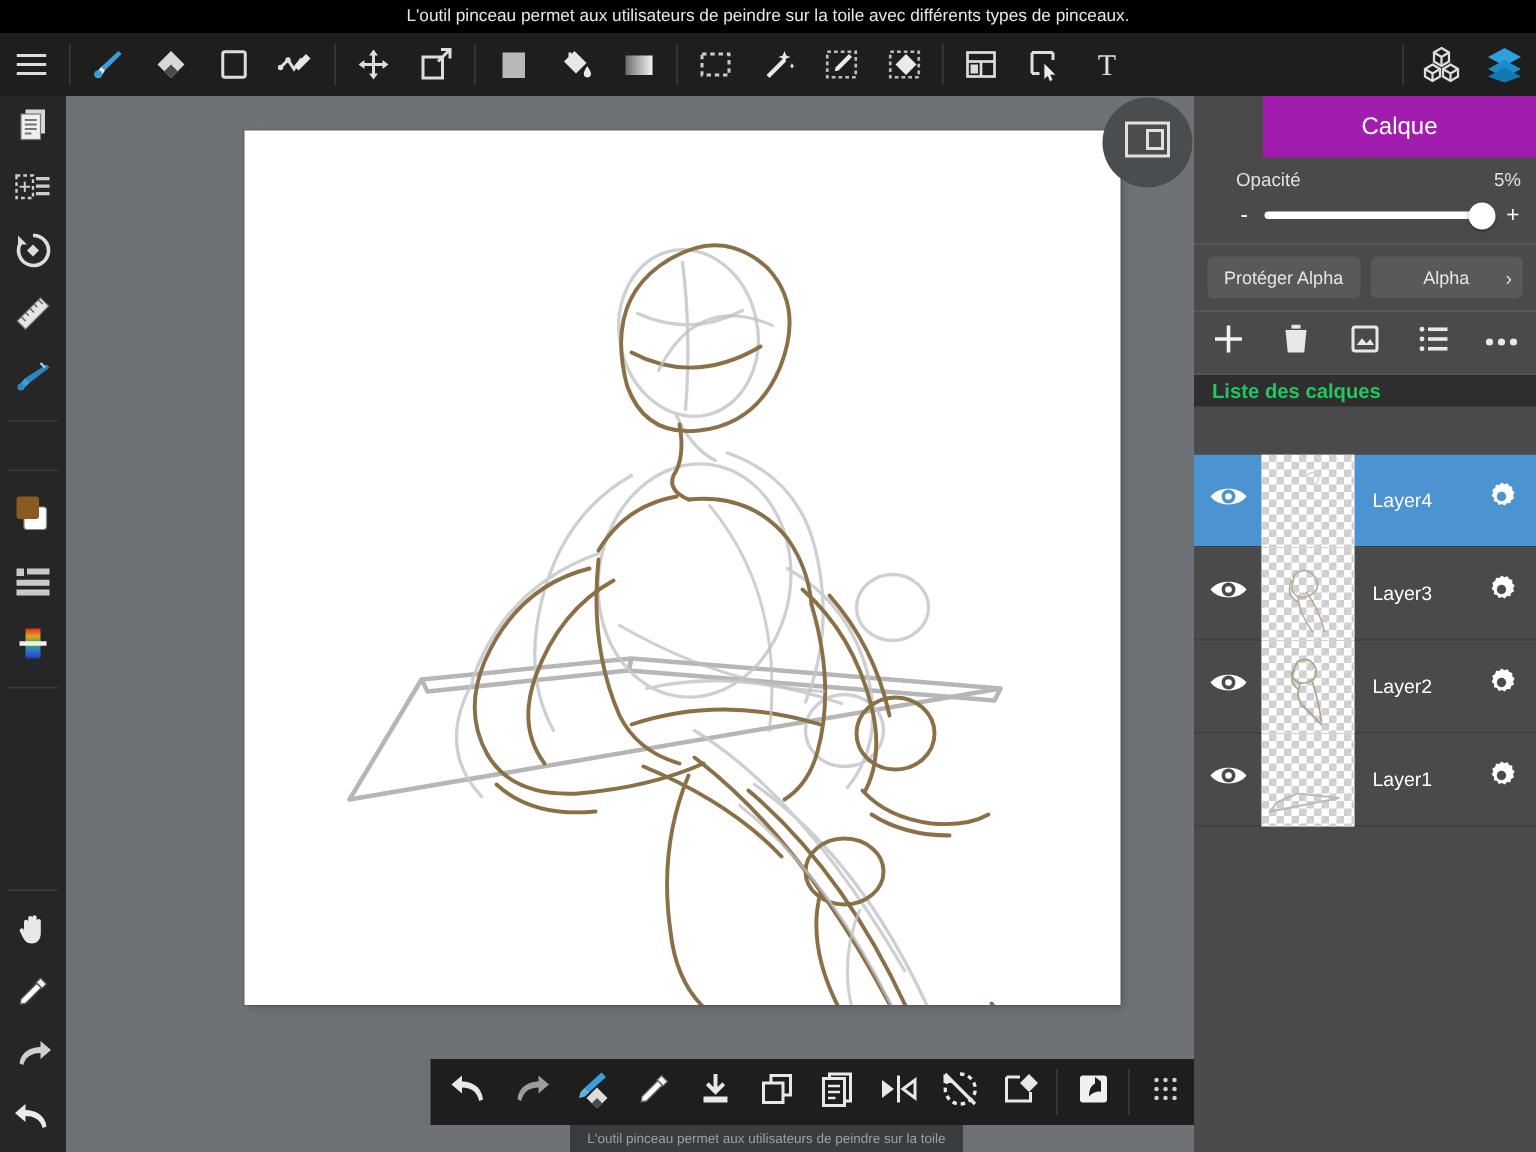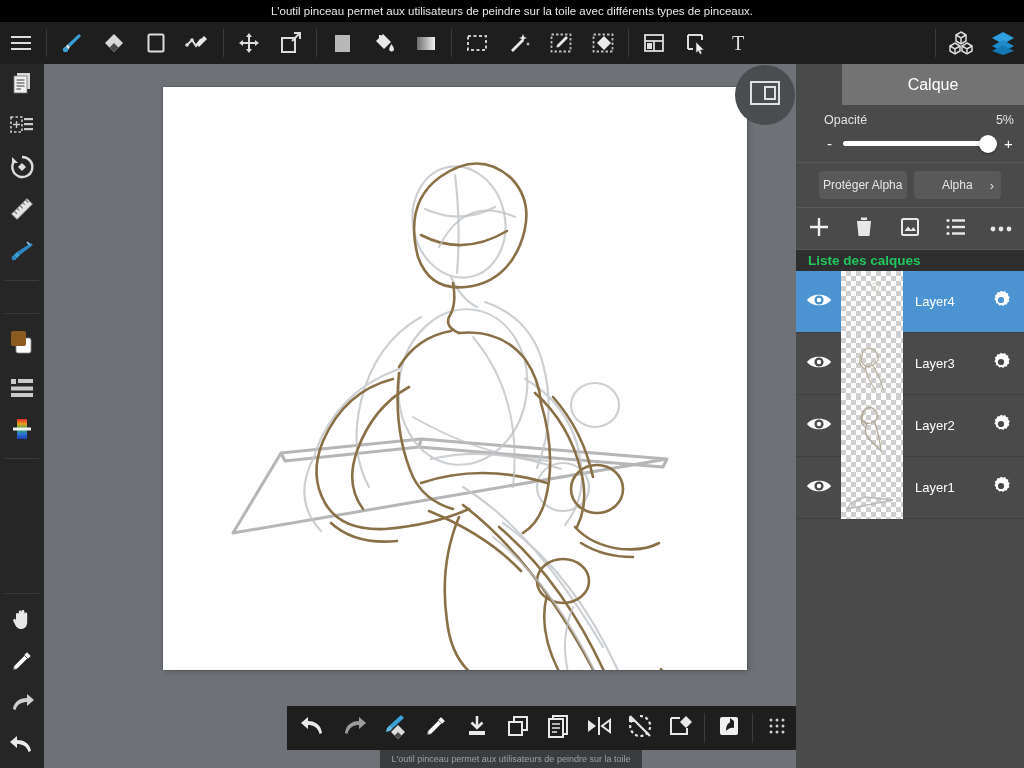--- a/index.html
+++ b/index.html
@@ -58,55 +58,55 @@
     display: flex; align-items: center; justify-content: center;
     cursor: pointer; z-index: 15;
   }
   
   .layer-panel {
     position: absolute; top: 64px; right: 0; width: 228px; height: 704px;
     background: #4a4a4a; z-index: 25;
     display: flex; flex-direction: column;
   }
   .lp-title {
-    height: 41px; background: #737373; color: #fff;
+    height: 41px; background: #a21caf; color: #fff;
     font-size: 16px; display: flex; align-items: center; justify-content: center; margin-left: 46px;
   }
   .lp-opacity {
     padding: 8px 10px 10px 28px; border-bottom: 1px solid #585858;
   }
   .lp-op-row { display: flex; justify-content: space-between; align-items: center; color: #e2e2e2; font-size: 12.5px; }
   .lp-slider-row { display: flex; align-items: center; margin-top: 8px; gap: 8px; }
   .lp-minus, .lp-plus { color: #fff; font-size: 15px; width: 11px; text-align: center; cursor: pointer; }
   .lp-track {
     position: relative; flex: 1; height: 5px; background: #fff; border-radius: 3px; cursor: pointer;
   }
   .lp-thumb {
     position: absolute; right: -2px; top: 50%; transform: translateY(-50%);
     width: 18px; height: 18px; border-radius: 50%; background: #fff;
     box-shadow: 0 1px 2px rgba(0,0,0,.4); cursor: pointer;
   }
-  .lp-btnrow { display: flex; gap: 7px; padding: 8px 23px; border-bottom: 1px solid #585858; }
+  .lp-btnrow { display: flex; gap: 7px; padding: 8px 9px; border-bottom: 1px solid #585858; }
   .lp-pill {
     flex: 1; height: 28px; background: #595959; border-radius: 4px;
     color: #e6e6e6; font-size: 12px;
     display: flex; align-items: center; justify-content: center; gap: 5px;
     cursor: pointer; position: relative;
   }
   .lp-pill .chev { position: absolute; right: 7px; font-size: 13px; color: #ddd; }
   .lp-actions {
     display: flex; align-items: center; justify-content: space-around;
     height: 42px; border-bottom: 1px solid #585858;
   }
   .lp-act { width: 34px; height: 34px; display: flex; align-items: center; justify-content: center; cursor: pointer; }
   .lp-listhdr {
     background: #2e2e2e; color: #22c55e; font-size: 13.5px; font-weight: bold;
     padding: 3px 0 3px 12px; height: 21px;
   }
-  .lp-rows { flex: 1; overflow: hidden; }
+  .lp-rows { flex: 1; overflow: hidden; margin-top: 32px; }
   .lp-row {
     display: flex; align-items: center; height: 62px; position: relative;
     border-bottom: 1px solid #3f3f3f; cursor: pointer;
   }
   .lp-row.selected { background: #4b93d1; }
   .lp-eye { width: 45px; display: flex; align-items: center; justify-content: center; cursor: pointer; }
   .lp-thumbbox {
     width: 62px; height: 62px; flex: none; background-color: #fff;
     background-image:
       linear-gradient(45deg,#cfcfcf 25%,transparent 25%,transparent 75%,#cfcfcf 75%),

